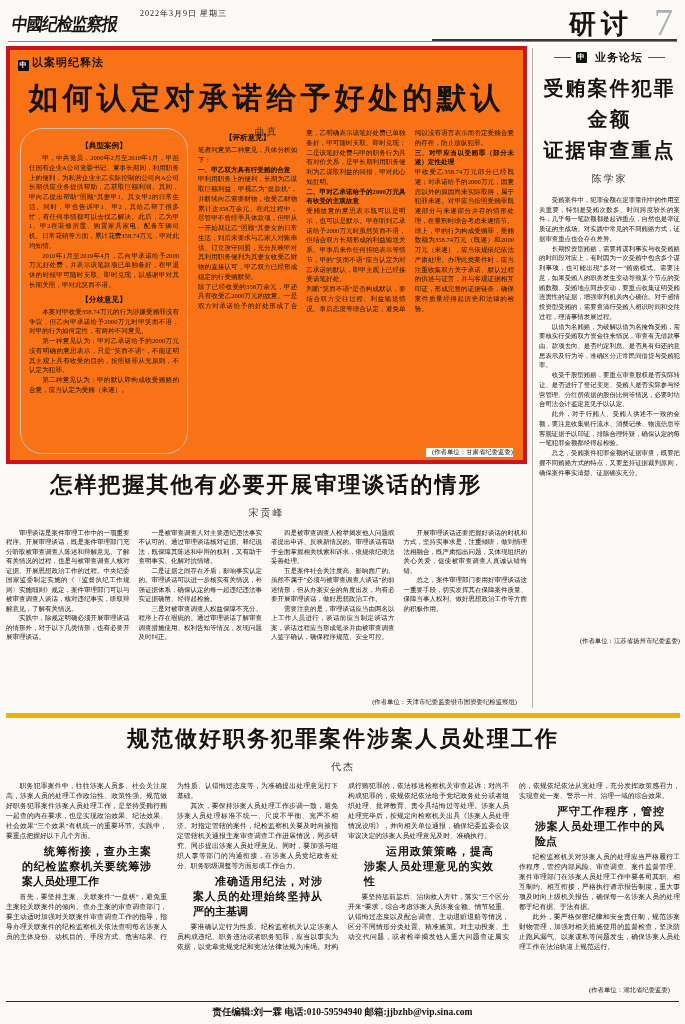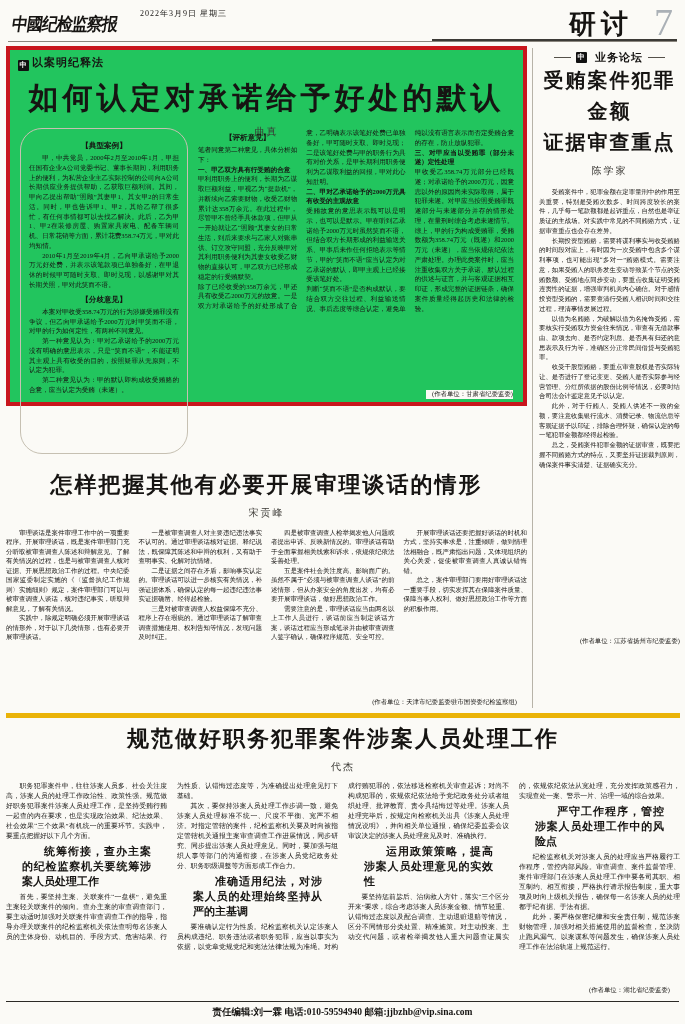--- a/index.html
+++ b/index.html
@@ -32,22 +32,22 @@
     position:absolute; right:10px; bottom:3px;
     font-size:6.4px; background:#fbfaf6; padding-left:6px;
   }
   .tag-icon {
     display:inline-block; width:11px; height:11px; background:#111;
     color:#fff; font-size:7px; line-height:11px; text-align:center;
     vertical-align:-1px; margin-right:3px; border-radius:1px;
   }
   
   .lead {
-    position:absolute; left:6px; top:46px; width:521px; height:360px;
-    border:4px solid #c8161d; background:#22c55e;
+    position:absolute; left:6px; top:46px; width:521px; height:418px;
+    border:4px solid #c8161d; background:#f97316;
   }
   .lead .tag-row { position:absolute; left:8px; top:5px; font-size:11px; font-weight:bold; letter-spacing:1px; }
   .lead h1 {
     margin-top:28px; text-align:center;
     font-size:30px; font-weight:900; letter-spacing:4px; white-space:nowrap;
   }
   .case-box {
     position:absolute; left:10px; top:78px; width:168px; height:326px;
     border:1px solid #c6c0b2; border-radius:22px;
     padding:7px 8px; overflow:hidden;
@@ -56,21 +56,21 @@
   .lead-cols {
     position:absolute; left:188px; right:9px; top:78px; height:326px;
     column-count:3; column-gap:9px; overflow:hidden;
     font-size:6.6px; line-height:1.48; text-align:justify;
   }
   
   .v-divider { position:absolute; left:532px; top:48px; height:660px; border-left:1px solid #b7b3a8; }
   .sidebar { position:absolute; left:539px; top:50px; width:141px; height:660px; }
   .forum-head { display:flex; align-items:center; justify-content:center; gap:5px; font-size:11px; font-weight:bold; letter-spacing:1px; }
   .forum-head .dash { width:17px; border-top:1px solid #55514a; }
-  .sidebar h2 { margin-top:0; text-align:center; font-size:20px; font-weight:900; letter-spacing:2px; line-height:1.55; }
+  .sidebar h2 { margin-top:8px; text-align:center; font-size:20px; font-weight:900; letter-spacing:2px; line-height:1.55; }
   .forum-body {
     margin-top:9px; height:478px; overflow:hidden;
     font-size:6.4px; line-height:1.52; text-align:justify;
   }
   .sidebar .attr-pin { right:0; bottom:64px; }
   
   .middle { position:absolute; left:6px; top:470px; width:521px; height:240px; }
   .middle h2, .bottom h2 { text-align:center; font-size:22px; font-weight:900; letter-spacing:2px; white-space:nowrap; }
   .middle .cols { margin-top:8px; height:176px; column-count:4; column-gap:9px; overflow:hidden; font-size:6.5px; line-height:1.46; text-align:justify; }
   

